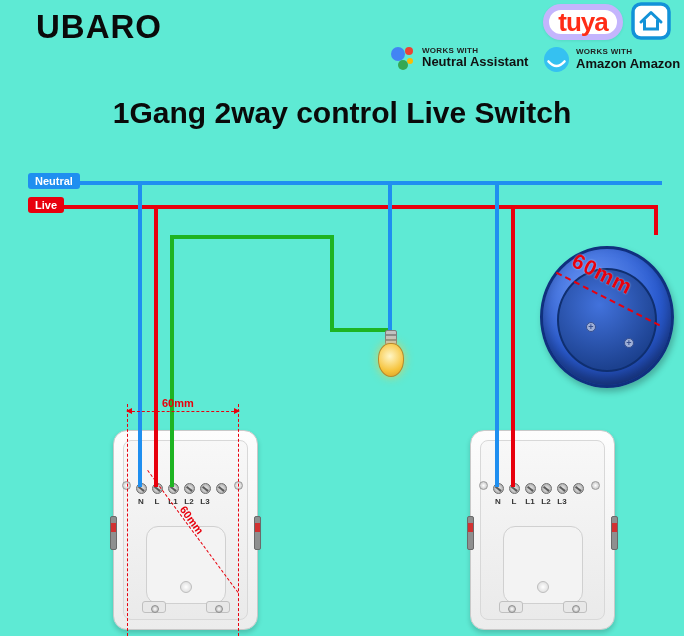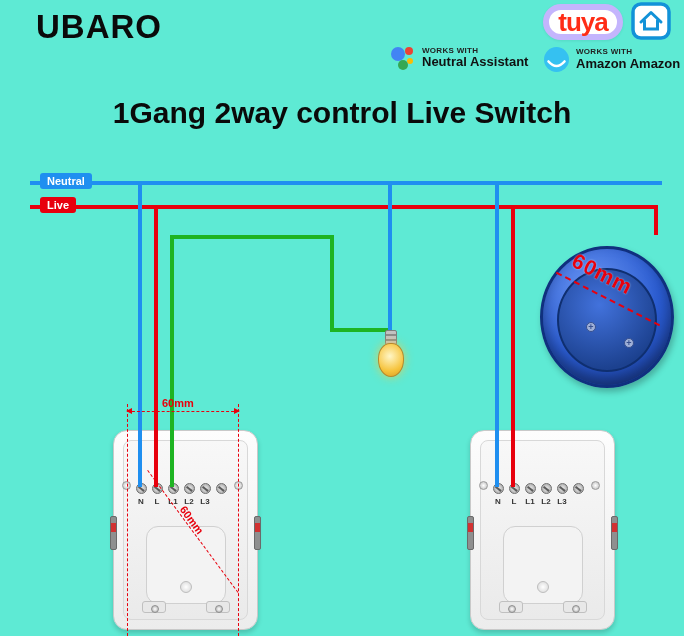--- a/index.html
+++ b/index.html
@@ -26,21 +26,21 @@
   .tuya-pill{position:absolute;left:543px;top:4px;width:80px;height:36px;border:6px solid #c4b5fd;border-radius:18px;
     display:flex;align-items:center;justify-content:center;font-size:26px;font-weight:800;color:#ff2d16;
     box-shadow:0 1px 3px rgba(0,0,0,.08);background:#fff;letter-spacing:-1px;}
   .smartlife{position:absolute;left:631px;top:2px;}
 
   
   .title{position:absolute;left:0;right:0;top:96px;text-align:center;font-size:30px;font-weight:800;color:var(--ink);}
 
   
   .wire{position:absolute;z-index:5;}
-  .wire-label{position:absolute;z-index:8;color:#fff;font-size:11px;font-weight:700;padding:2px 7px;border-radius:3px;margin-left:12px;}
+  .wire-label{position:absolute;z-index:8;color:#fff;font-size:11px;font-weight:700;padding:2px 7px;border-radius:3px;}
   .lbl-neutral{left:28px;top:173px;background:var(--blue);}
   .lbl-live{left:28px;top:197px;background:var(--red);}
 
   
   .bulb{position:absolute;left:377px;top:330px;width:28px;height:54px;z-index:6;}
   .bulb .cap{position:absolute;left:8px;top:0;width:12px;height:15px;border:1px solid #7d7d7d;border-radius:2px;
     background:repeating-linear-gradient(180deg,#c2c2c2 0 3px,#8a8a8a 3px 5px);}
   .bulb .glass{position:absolute;left:1px;top:13px;width:26px;height:34px;border:1px solid #b9882a;
     border-radius:46% 46% 50% 50%;
     background:radial-gradient(circle at 45% 38%,#fff6c6,#f6c33c 62%,#d89d23);

